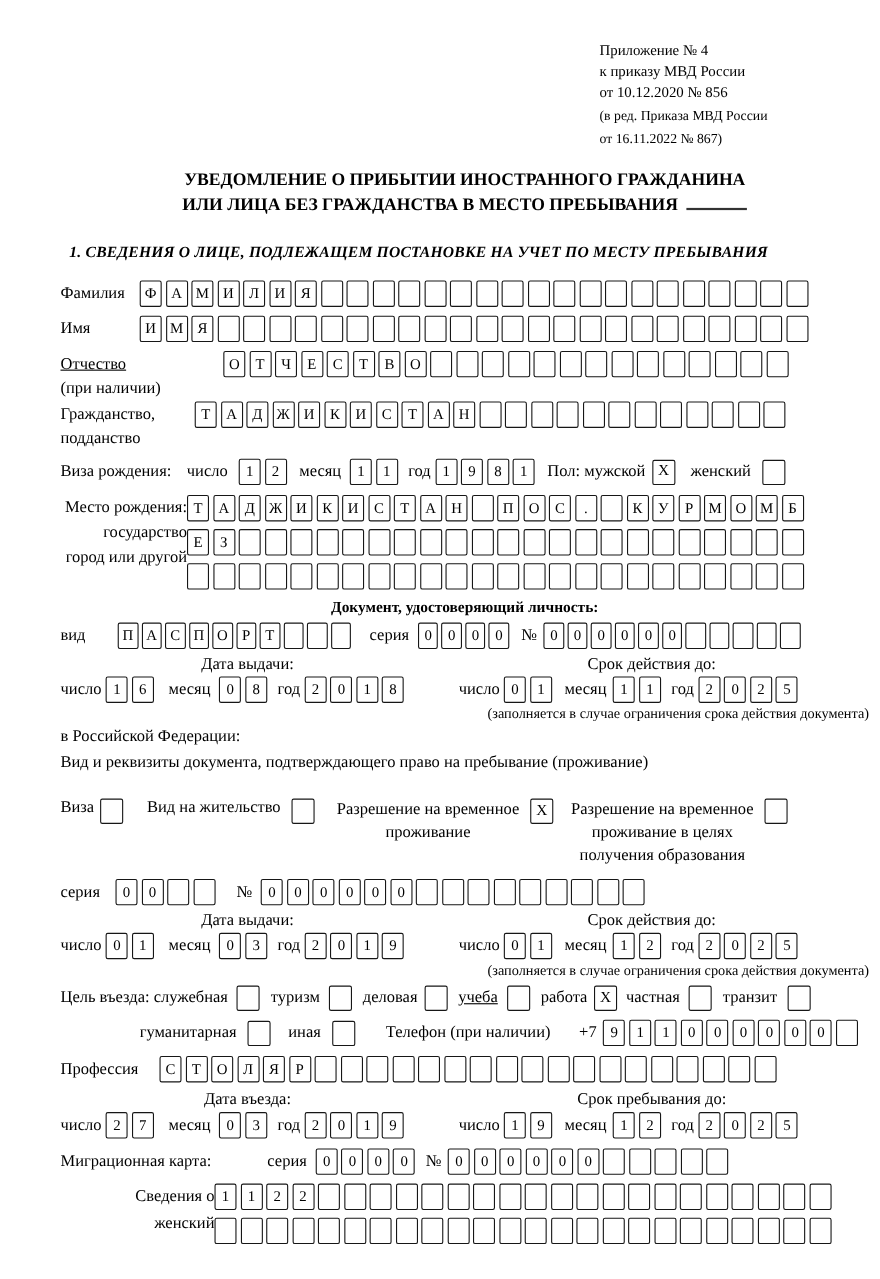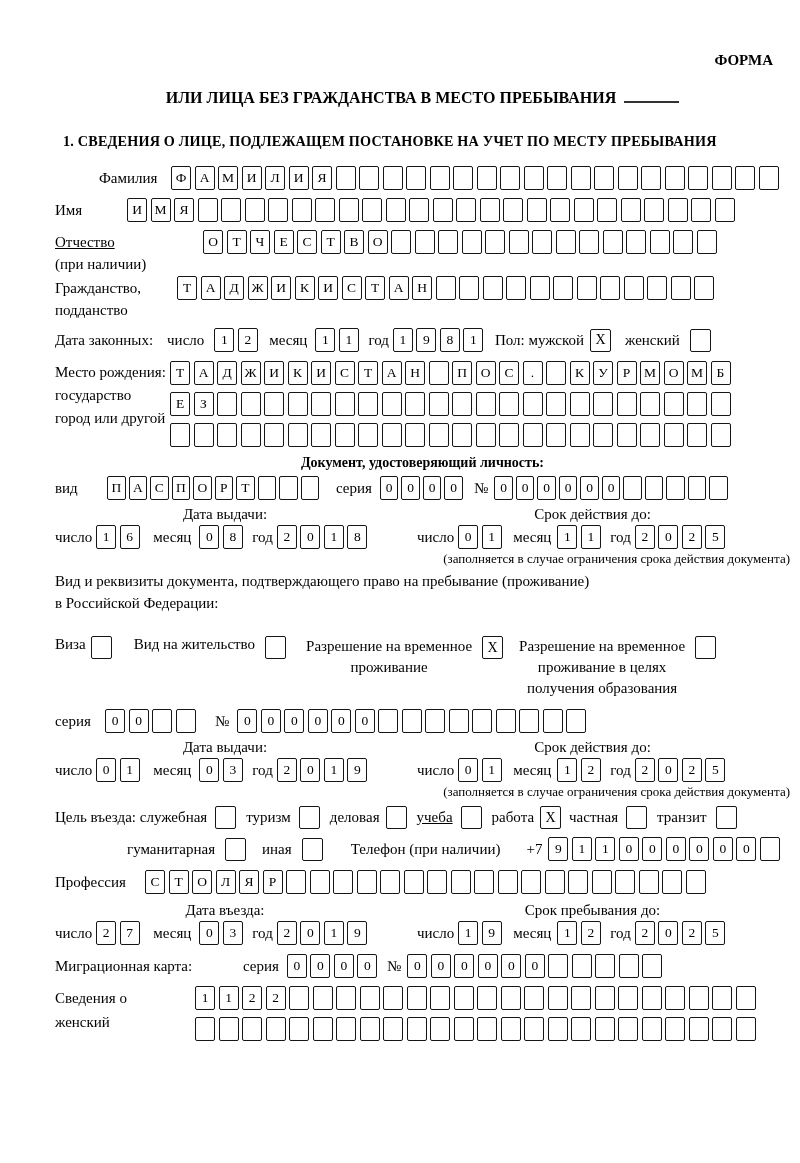--- a/index.html
+++ b/index.html
@@ -23,49 +23,56 @@
 
   
   .appendix{margin-left:490px;width:240px;font-size:13.5px;line-height:19px;}
   .appendix .ed{font-size:12.5px;line-height:18px;margin-top:3px;}
   .forma{margin-left:490px;width:240px;text-align:right;font-weight:bold;
          font-size:15px;margin-top:16px;padding-right:12px;box-sizing:border-box;}
 
   
   .title{text-align:center;font-weight:bold;font-size:16px;line-height:23px;margin-top:17px;}
   .blank{display:inline-block;width:55px;border-bottom:2px solid #333;height:14px;margin-left:8px;}
-  .sec-head{font-weight:bold;font-size:14.2px;margin-top:24px;margin-left:8px;letter-spacing:.2px;}
+  .sec-head{font-weight:bold;font-size:14.2px;margin-top:24px;margin-left:8px;letter-spacing:.2px;font-style:italic;}
 
   
   .mt{margin-top:8px;}
   .lblcol{flex:none;}
   .two-col{display:flex;}
   .dcol1{width:340px;flex:none;}
   .dcol2{flex:1;}
   .dhead{font-size:15px;}
-  .stack{line-height:23px;font-size:15px;}
+  .stack{line-height:23px;font-size:15px;text-align:right;}
   .cellrow{margin-bottom:7px;}
 </style>
 </head>
 <body>
 
 <div class="page">
 
-  <div class="forma">ФОРМА</div>
+  <div class="appendix">
+    <div>Приложение № 4</div>
+    <div>к приказу МВД России</div>
+    <div>от 10.12.2020 № 856</div>
+    <div class="ed">(в ред. Приказа МВД России</div>
+    <div class="ed">от 16.11.2022 № 867)</div>
+  </div>
 
   <div class="title">
+    <div>УВЕДОМЛЕНИЕ О ПРИБЫТИИ ИНОСТРАННОГО ГРАЖДАНИНА</div>
     <div>
       <span>ИЛИ ЛИЦА БЕЗ ГРАЖДАНСТВА В МЕСТО ПРЕБЫВАНИЯ</span><span class="blank"></span>
     </div>
   </div>
 
   <div class="sec-head">1. СВЕДЕНИЯ О ЛИЦЕ, ПОДЛЕЖАЩЕМ ПОСТАНОВКЕ НА УЧЕТ ПО МЕСТУ ПРЕБЫВАНИЯ</div>
 
   <div class="row" style="margin-top:16px;">
-    <span class="lbl" style="width:72px;margin-left:44px;">Фамилия</span>
+    <span class="lbl" style="width:72px;">Фамилия</span>
     <span class="cells">
         <span class="cell">Ф</span>
         <span class="cell">А</span>
         <span class="cell">М</span>
         <span class="cell">И</span>
         <span class="cell">Л</span>
         <span class="cell">И</span>
         <span class="cell">Я</span>
         <span class="cell"></span>
         <span class="cell"></span>
@@ -174,21 +181,21 @@
         <span class="cell"></span>
         <span class="cell"></span>
         <span class="cell"></span>
         <span class="cell"></span>
         <span class="cell"></span>
       </span>
   </div>
   <div class="lbl" style="margin-top:2px;">подданство</div>
 
   <div class="row" style="margin-top:9px;">
-    <span class="lbl">Дата законных:</span>
+    <span class="lbl">Виза рождения:</span>
     <span class="lbl" style="margin-left:14px;margin-right:10px;">число</span>
     <span class="cells">
         <span class="cell">1</span>
         <span class="cell">2</span>
       </span>
     <span class="lbl" style="margin-left:8px;margin-right:8px;">месяц</span>
     <span class="cells">
         <span class="cell">1</span>
         <span class="cell">1</span>
       </span>
@@ -371,22 +378,22 @@
       <span class="cells">
           <span class="cell">2</span>
           <span class="cell">0</span>
           <span class="cell">2</span>
           <span class="cell">5</span>
         </span>
     </div>
   </div>
   <div class="note" style="text-align:right;margin-top:2px;">(заполняется в случае ограничения срока действия документа)</div>
 
+  <div class="lbl" style="margin-top:5px;">в Российской Федерации:</div>
   <div class="lbl" style="margin-top:6px;">Вид и реквизиты документа, подтверждающего право на пребывание (проживание)</div>
-  <div class="lbl" style="margin-top:5px;">в Российской Федерации:</div>
 
   <div style="display:flex;align-items:flex-start;margin-top:24px;">
     <span class="lbl" style="margin-right:5px;">Виза</span>
     <span class="cb"></span>
     <span class="lbl" style="margin-left:22px;margin-right:10px;">Вид на жительство</span>
     <span class="cb"></span>
     <span class="lbl" style="margin-left:20px;margin-right:10px;text-align:center;line-height:21px;">
       <span>Разрешение на временное</span><br>
       <span>проживание</span>
     </span>

